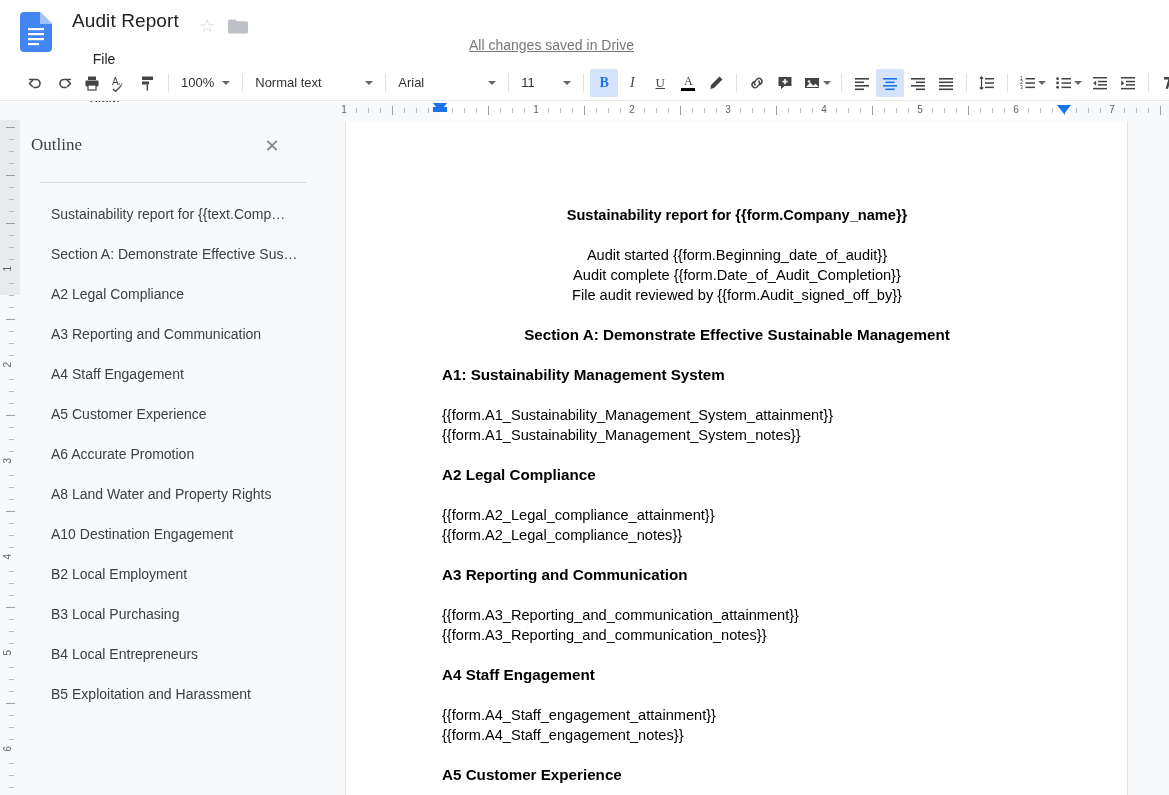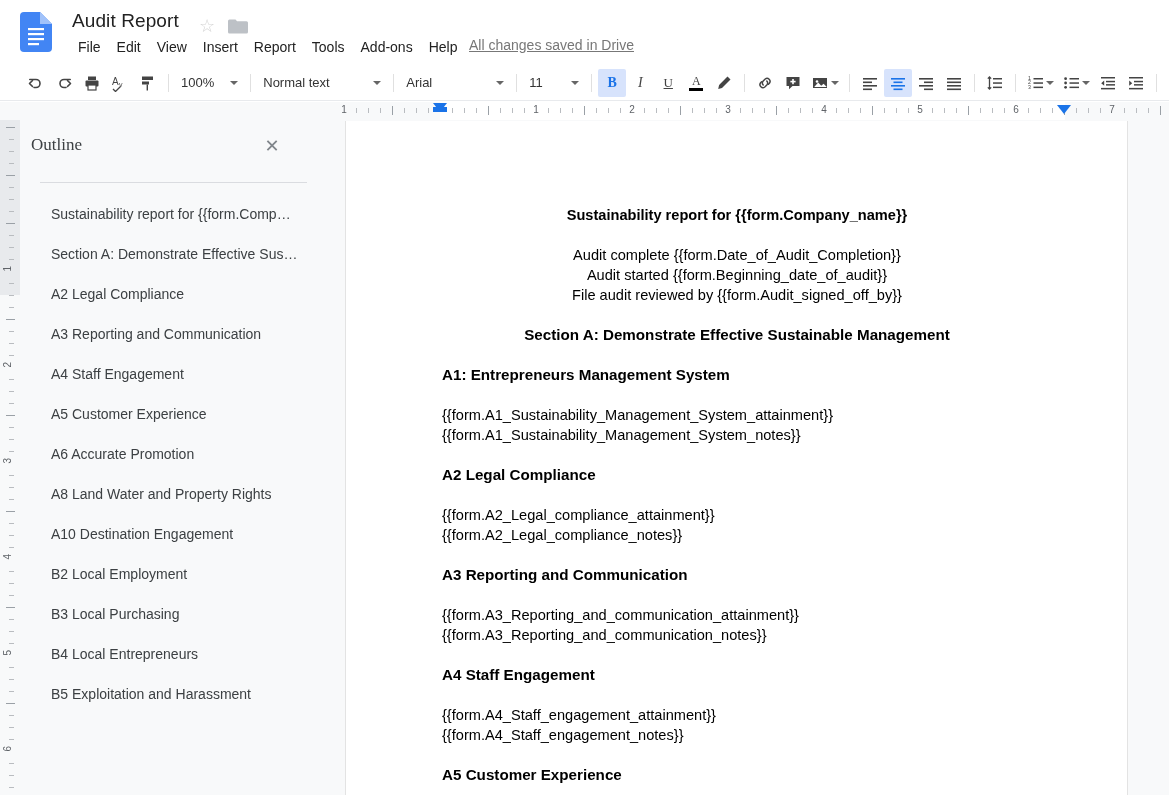--- a/index.html
+++ b/index.html
@@ -30,23 +30,24 @@
   .star-icon {
     position: absolute; left: 198px; top: 17px;
     width: 18px; height: 18px; color: #d5d5d5;
     font-size: 18px; line-height: 18px; text-align: center;
   }
   .folder-icon {
     position: absolute; left: 228px; top: 19px;
     width: 20px; height: 15px;
   }
   .menubar {
-    position: absolute; left: 70px; top: 36px;
-    display: flex; gap: 0px;
+    position: absolute; left: 70px; top: 48px;
+    display: flex; align-items: center; gap: 0px;
     height: 22px;
+    flex-direction: column;
   }
   .menu-item {
     font-size: 14px; color: #222;
     padding: 0 8px; line-height: 22px;
     white-space: nowrap; cursor: pointer;
   }
   .save-status {
     position: absolute; left: 469px; top: 37px;
     font-size: 14px; color: #777;
     text-decoration: underline; white-space: nowrap;
@@ -289,21 +290,21 @@
   <div class="tb-btn">
     <svg width="18" height="18" viewBox="0 0 18 18">
         <rect x="3" y="2.5" width="11" height="3.5" fill="#444"></rect>
         <rect x="3" y="7.5" width="7" height="3" fill="#444"></rect>
         <rect x="7.6" y="10.5" width="1.4" height="6" fill="#444"></rect>
       </svg>
   </div>
 
   <div class="tb-sep"></div>
 
-  <div class="tb-drop" style="padding:0 6px;gap:8px;">
+  <div class="tb-drop" style="padding:0 6px;">
     <span class="lbl">100%</span>
     <span class="caret"></span>
   </div>
 
   <div class="tb-sep"></div>
 
   <div class="tb-drop" style="padding:0 6px;width:130px;">
     <span class="lbl">Normal text</span>
     <span class="caret" style="margin-left:auto;"></span>
   </div>
@@ -622,21 +623,21 @@
     </div>
 </div>
 
 <div class="outline">
   <div class="outline-head">
     <div class="outline-title">Outline</div>
     <div class="outline-close">✕</div>
   </div>
   <div class="outline-divider"></div>
   <div class="outline-list" id="outline-list">
-      <div class="outline-item">Sustainability report for {{form.Comp…</div>
+      <div class="outline-item">Sustainability report for {{text.Comp…</div>
       <div class="outline-item">Section A: Demonstrate Effective Sus…</div>
       <div class="outline-item">A2 Legal Compliance</div>
       <div class="outline-item">A3 Reporting and Communication</div>
       <div class="outline-item">A4 Staff Engagement</div>
       <div class="outline-item">A5 Customer Experience</div>
       <div class="outline-item">A6 Accurate Promotion</div>
       <div class="outline-item">A8 Land Water and Property Rights</div>
       <div class="outline-item">A10 Destination Engagement</div>
       <div class="outline-item">B2 Local Employment</div>
       <div class="outline-item">B3 Local Purchasing</div>
@@ -644,28 +645,28 @@
       <div class="outline-item">B5 Exploitation and Harassment</div>
     </div>
 </div>
 
 <div class="canvas">
   <div class="page">
     <div class="doc-body">
 
       <div class="p-center p-bold p-line">Sustainability report for {{form.Company_name}}</div>
       <div class="p-blank"></div>
+      <div class="p-center p-line">Audit started {{form.Beginning_date_of_audit}}</div>
       <div class="p-center p-line">Audit complete {{form.Date_of_Audit_Completion}}</div>
-      <div class="p-center p-line">Audit started {{form.Beginning_date_of_audit}}</div>
       <div class="p-center p-line">File audit reviewed by {{form.Audit_signed_off_by}}</div>
       <div class="p-blank"></div>
       <div class="p-center p-h p-line">Section A: Demonstrate Effective Sustainable Management</div>
       <div class="p-blank"></div>
 
-      <div class="p-h">A1: Entrepreneurs Management System</div>
+      <div class="p-h">A1: Sustainability Management System</div>
       <div class="p-blank"></div>
       <div class="p-line">{{form.A1_Sustainability_Management_System_attainment}}</div>
       <div class="p-line">{{form.A1_Sustainability_Management_System_notes}}</div>
       <div class="p-blank"></div>
 
       <div class="p-h">A2 Legal Compliance</div>
       <div class="p-blank"></div>
       <div class="p-line">{{form.A2_Legal_compliance_attainment}}</div>
       <div class="p-line">{{form.A2_Legal_compliance_notes}}</div>
       <div class="p-blank"></div>

